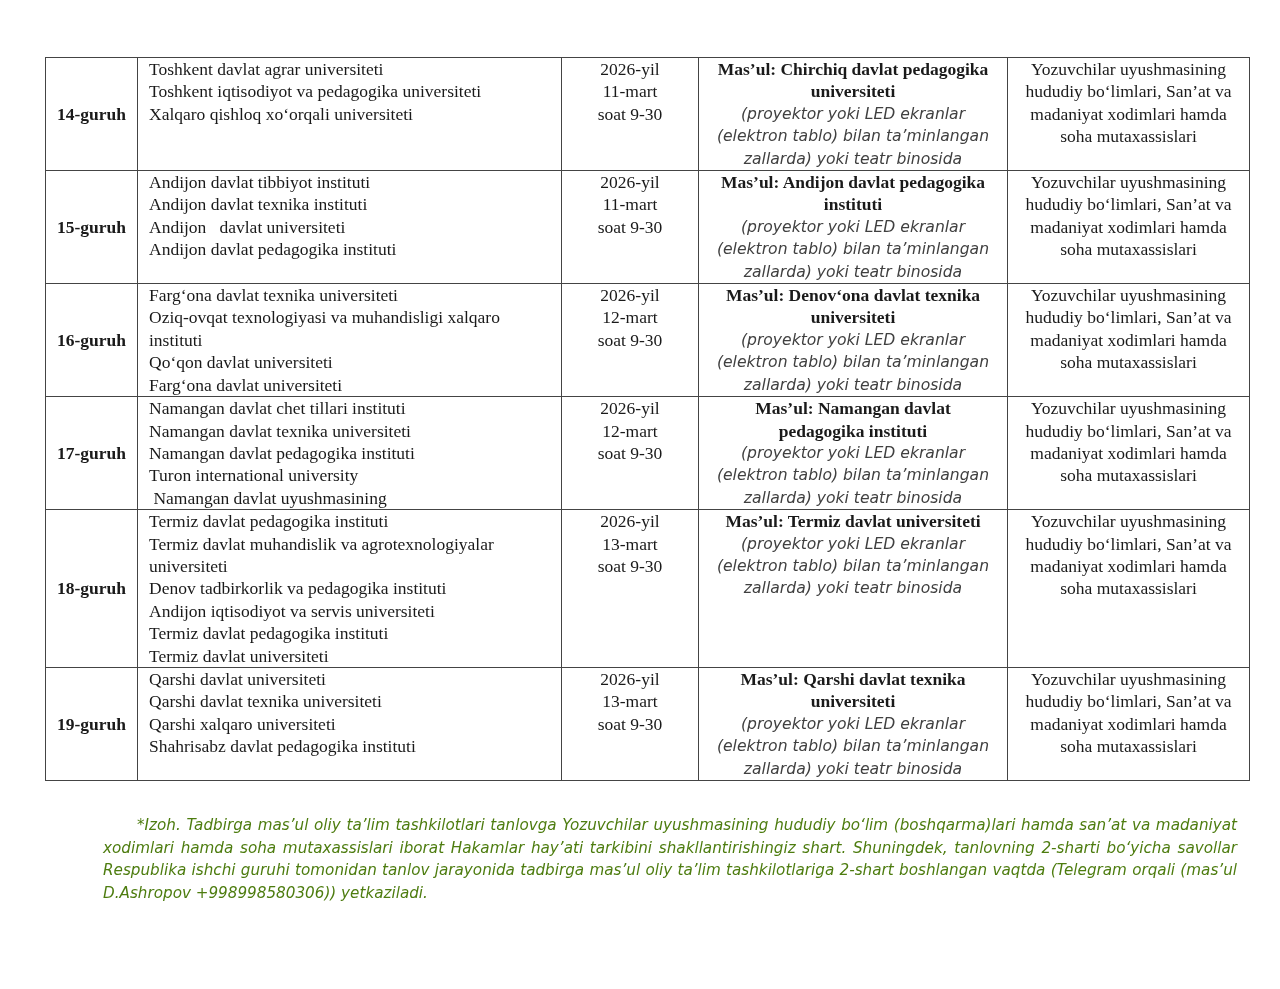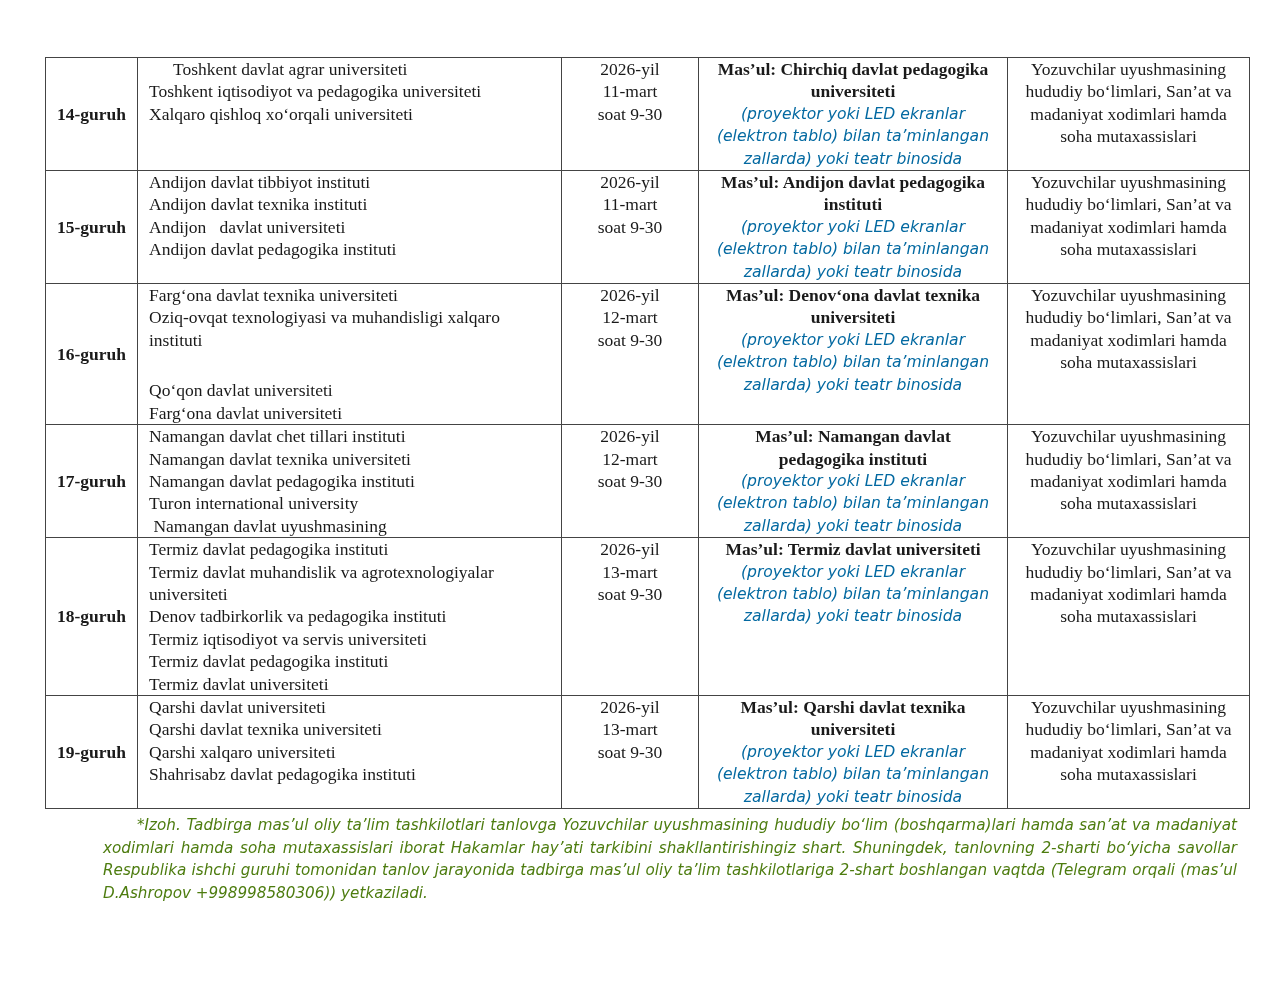--- a/index.html
+++ b/index.html
@@ -9,21 +9,21 @@
                 border-collapse: collapse; table-layout: fixed; font-size: 17.5px; line-height: 22.4px; }
   table.sched td { border: 1.5px solid #444; vertical-align: top; padding: 0; }
   col.c1 { width: 92px; } col.c2 { width: 424px; } col.c3 { width: 137px; }
   col.c4 { width: 309px; } col.c5 { width: 242px; }
   td.grp { vertical-align: middle !important; text-align: center; font-weight: bold; }
   td.orgs { padding-left: 11px !important; }
   td.orgs div { white-space: nowrap; }
   td.date { text-align: center; }
   td.resp { text-align: center; }
   td.resp .b { font-weight: bold; }
-  td.resp .i { font-style: italic; font-family: "DejaVu Sans", sans-serif; font-size: 15.6px; line-height: 22.4px; color: #0369a1; }
+  td.resp .i { font-style: italic; font-family: "DejaVu Sans", sans-serif; font-size: 15.6px; line-height: 22.4px; color: #404040; }
   td.jury { text-align: center; padding: 0 4px !important; }
   tr.r14 td { height: 112px; } tr.r15 td { height: 111px; } tr.r16 td { height: 111px; }
   tr.r17 td { height: 111px; } tr.r18 td { height: 156px; } tr.r19 td { height: 111px; }
   .note { position: absolute; left: 103px; top: 799px; width: 1134px; font-style: italic;
           font-family: "DejaVu Sans", sans-serif; font-size: 15.2px; line-height: 22.6px;
           text-align: justify; text-indent: 34px; color: #4d7c0f; }
 </style>
 </head>
 <body>
 
@@ -32,21 +32,21 @@
       <col class="c1">
       <col class="c2">
       <col class="c3">
       <col class="c4">
       <col class="c5">
     </colgroup>
   <tbody id="tbody">
       <tr class="r14">
         <td class="grp">14-guruh</td>
         <td class="orgs">
-          <div style="white-space: pre; margin-left: 24px;">Toshkent davlat agrar universiteti</div>
+          <div style="white-space: pre;">Toshkent davlat agrar universiteti</div>
           <div style="white-space: pre;">Toshkent iqtisodiyot va pedagogika universiteti</div>
           <div style="white-space: pre;">Xalqaro qishloq xo‘orqali universiteti</div>
         </td>
         <td class="date">
           <div>2026-yil</div>
           <div>11-mart</div>
           <div>soat 9-30</div>
         </td>
         <td class="resp">
           <div class="b">Mas’ul: Chirchiq davlat pedagogika</div>
@@ -88,21 +88,21 @@
           <div>madaniyat xodimlari hamda</div>
           <div>soha mutaxassislari</div>
         </td>
       </tr>
       <tr class="r16">
         <td class="grp">16-guruh</td>
         <td class="orgs">
           <div style="white-space: pre;">Farg‘ona davlat texnika universiteti</div>
           <div style="white-space: pre;">Oziq-ovqat texnologiyasi va muhandisligi xalqaro</div>
           <div style="white-space: pre;">instituti</div>
-          <div style="white-space: pre; margin-top: 28px;">Qo‘qon davlat universiteti</div>
+          <div style="white-space: pre;">Qo‘qon davlat universiteti</div>
           <div style="white-space: pre;">Farg‘ona davlat universiteti</div>
         </td>
         <td class="date">
           <div>2026-yil</div>
           <div>12-mart</div>
           <div>soat 9-30</div>
         </td>
         <td class="resp">
           <div class="b">Mas’ul: Denov‘ona davlat texnika</div>
           <div class="b">universiteti</div>
@@ -145,21 +145,21 @@
           <div>soha mutaxassislari</div>
         </td>
       </tr>
       <tr class="r18">
         <td class="grp">18-guruh</td>
         <td class="orgs">
           <div style="white-space: pre;">Termiz davlat pedagogika instituti</div>
           <div style="white-space: pre;">Termiz davlat muhandislik va agrotexnologiyalar</div>
           <div style="white-space: pre;">universiteti</div>
           <div style="white-space: pre;">Denov tadbirkorlik va pedagogika instituti</div>
-          <div style="white-space: pre;">Termiz iqtisodiyot va servis universiteti</div>
+          <div style="white-space: pre;">Andijon iqtisodiyot va servis universiteti</div>
           <div style="white-space: pre;">Termiz davlat pedagogika instituti</div>
           <div style="white-space: pre;">Termiz davlat universiteti</div>
         </td>
         <td class="date">
           <div>2026-yil</div>
           <div>13-mart</div>
           <div>soat 9-30</div>
         </td>
         <td class="resp">
           <div class="b">Mas’ul: Termiz davlat universiteti</div>

